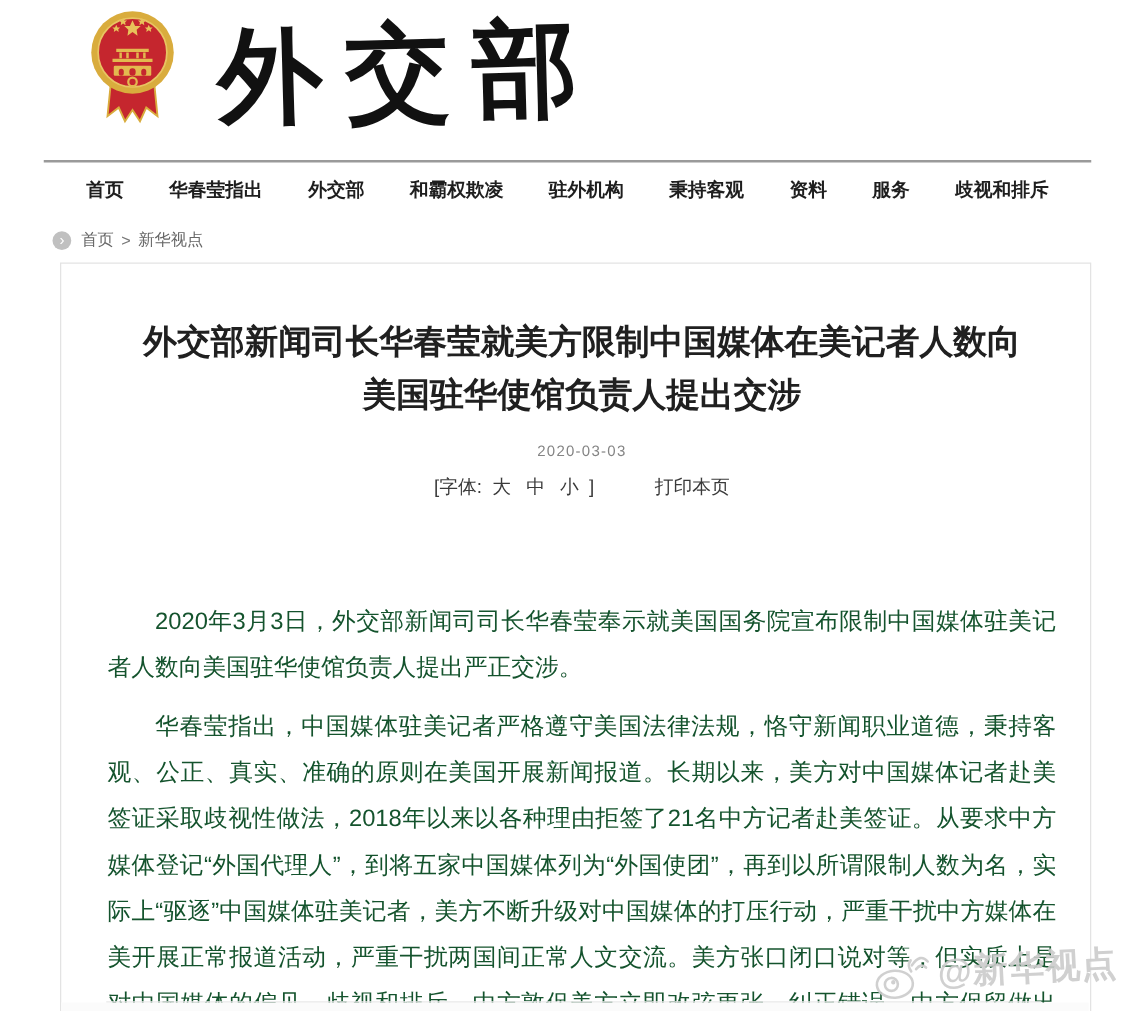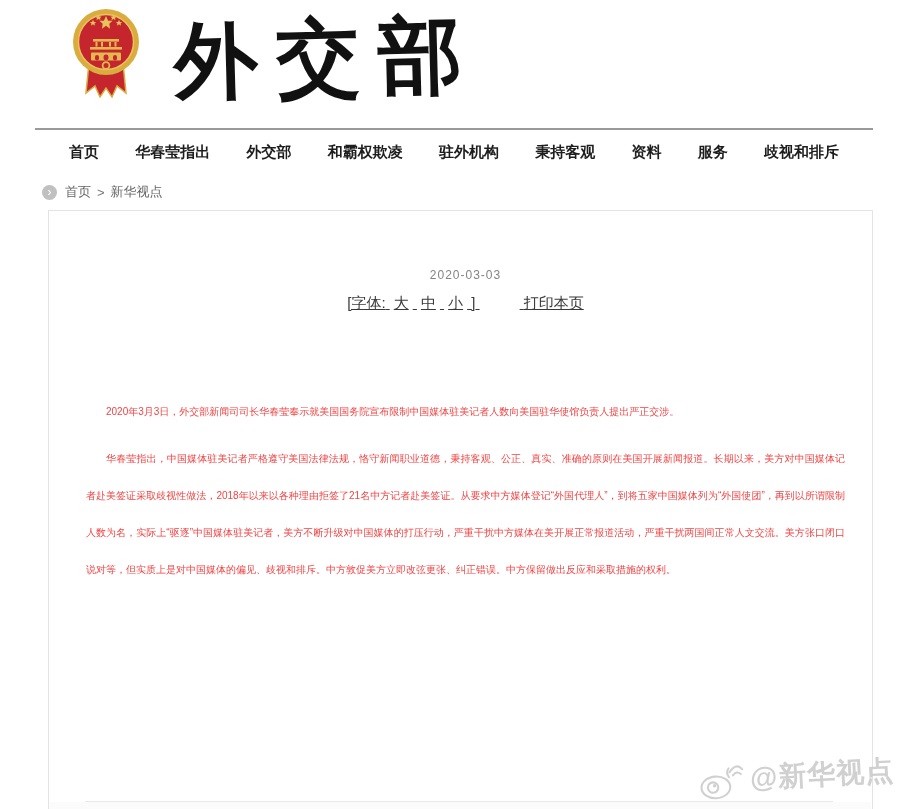--- a/index.html
+++ b/index.html
@@ -28,28 +28,28 @@
                 font-size:12px; line-height:1; margin-right:8px; }
   .crumb-link { cursor:pointer; }
   .crumb-sep { margin:0 6px; color:#777; }
 
   
   .content-box { margin:5px 27px 0 48px; border:1px solid #e3e3e3; background:#fff;
                  padding:41px 27px 140px 37px; min-height:700px; position:relative; }
   .article-title { font-size:27px; line-height:43px; font-weight:700; color:#202020;
                    text-align:center; max-width:714px; margin:0 auto; }
   .article-date { text-align:center; font-size:12px; color:#848484; margin-top:16px; letter-spacing:1px; }
-  .article-tools { text-align:center; font-size:15px; color:#3a3a3a; margin-top:12px;text-decoration:underline; }
+  .article-tools { text-align:center; font-size:15px; color:#3a3a3a; margin-top:12px; }
   .tools-static { color:#3a3a3a; }
   .font-size-link { margin:0 4px; cursor:pointer; }
   .tools-gap { display:inline-block; width:40px; }
   .print-link { cursor:pointer; }
 
   .article-body { margin-top:80px; }
-  .article-body p { font-size:10px; line-height:37px; color:#ef4444;
+  .article-body p { font-size:19px; line-height:37px; color:#14532d;
                     text-indent:2em; text-align:justify; margin-bottom:10px; }
 
   
   .bottom-divider { position:absolute; left:85px; top:801px; width:748px; height:1px; background:#e9e9e9; }
   .footer-strip { position:absolute; left:49px; top:802px; width:822px; height:7px; background:#fbfbfb; }
 
   
   .watermark { position:absolute; right:6px; top:754px; display:flex; align-items:center;
                transform:rotate(-3deg); color:#c9c9c9; opacity:.9; z-index:5; pointer-events:none; }
   .watermark-text { font-size:28px; font-weight:700; letter-spacing:1px; color:#cccccc; }
@@ -110,20 +110,21 @@
 </div>
 
 <div class="breadcrumb">
   <span class="crumb-icon">›</span>
   <span class="crumb-link">首页</span>
   <span class="crumb-sep">&gt;</span>
   <span class="crumb-link">新华视点</span>
 </div>
 
 <div class="content-box">
+  <h1 class="article-title">外交部新闻司长华春莹就美方限制中国媒体在美记者人数向美国驻华使馆负责人提出交涉</h1>
   <div class="article-date">2020-03-03</div>
 
   <div class="article-tools">
     <span class="tools-static">[字体:</span>
     <span class="font-size-link">大</span>
     <span class="font-size-link">中</span>
     <span class="font-size-link">小</span>
     <span class="tools-static">]</span>
     <span class="tools-gap"></span>
     <span class="print-link">打印本页</span>

